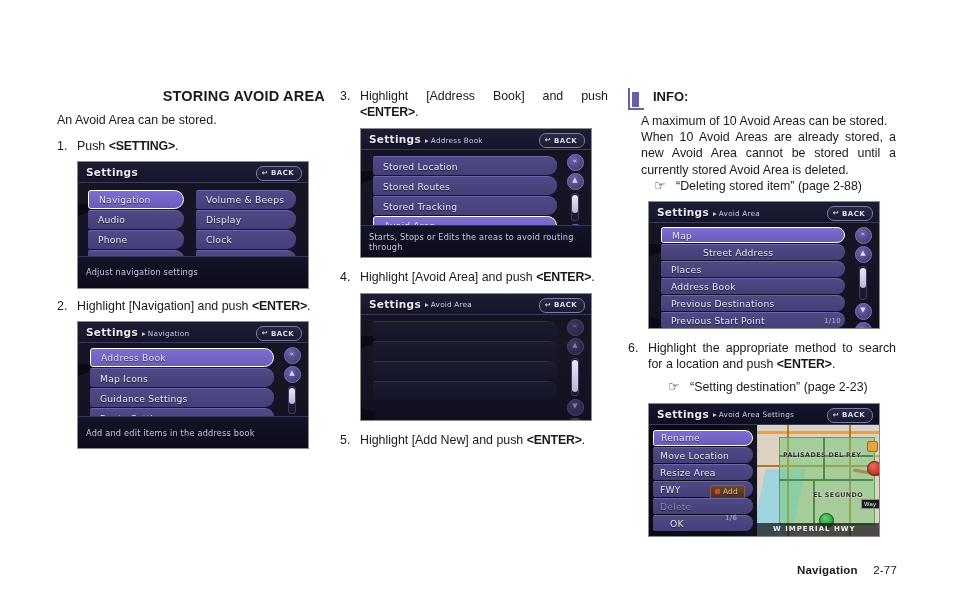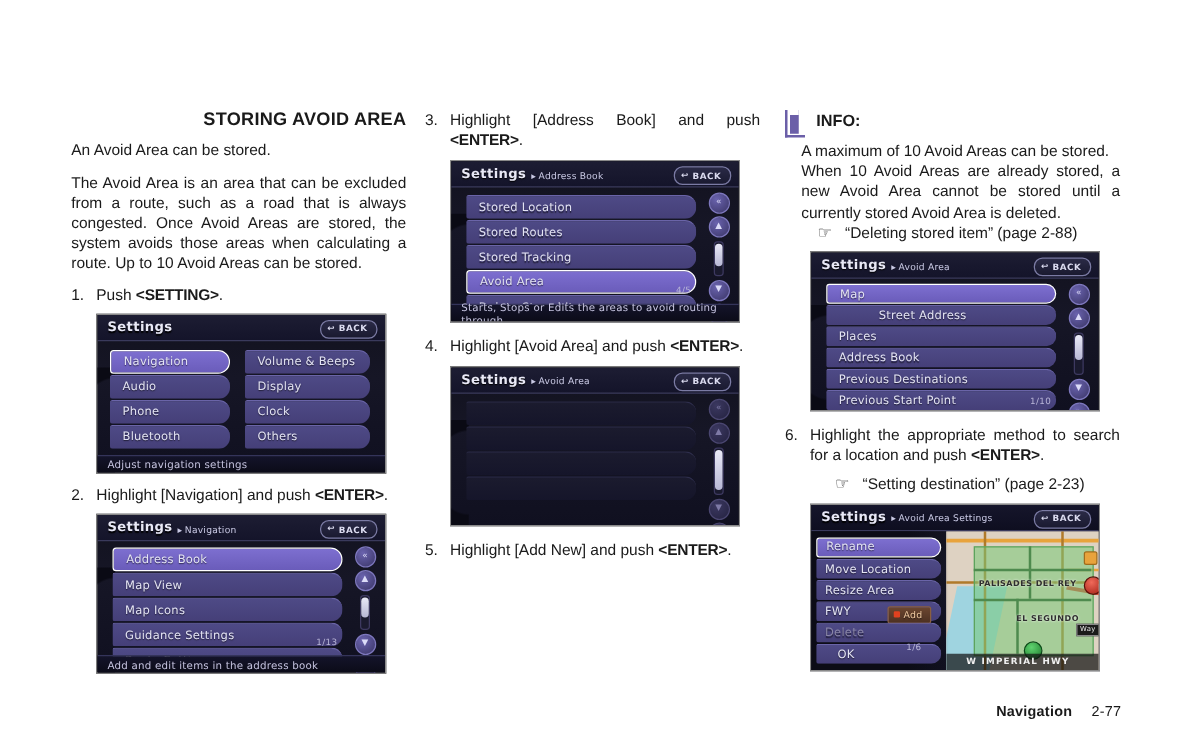--- a/index.html
+++ b/index.html
@@ -143,21 +143,21 @@
   .cbtn.dim{background:radial-gradient(circle at 35% 30%,#3b3860,#242240);border-color:#4a4670;color:#7e7aa6;}
   .track{
     width:6px;margin:3px auto;background:#1a1a2e;border:1px solid #3d3960;
     border-radius:3px;position:relative;
   }
   .thumb{position:absolute;left:0;right:0;background:linear-gradient(180deg,#e9e9f6,#b7b7d4);border-radius:3px;}
   .pagenum{
     position:absolute;right:38px;font-size:7px;color:#b9b6d8;letter-spacing:.3px;
   }
   .hintbar{
-    position:absolute;left:0;right:0;bottom:0;height:14px;
+    position:absolute;left:0;right:0;bottom:0;height:32px;
     background:linear-gradient(180deg,#14142a,#0b0b18);
     border-top:1px solid #34345a;
     display:flex;align-items:center;padding-left:8px;box-sizing:border-box;
     color:#c6c4e0;font-size:8.2px;letter-spacing:.2px;
   }
 
   
   .bezel{
     position:absolute;left:-20px;top:21px;width:34px;bottom:0;
     background:radial-gradient(ellipse at 100% 50%, rgba(0,0,0,0) 55%, #0a0a14 58%);
@@ -216,21 +216,20 @@
 </head>
 <body>
 
 <div class="page">
 
   <div class="col col-1">
 
     <h1 class="section-title">STORING AVOID AREA</h1>
 
     <p class="body">An Avoid Area can be stored.</p>
-    <p class="body">The Avoid Area is an area that can be excluded from a route, such as a road that is always congested. Once Avoid Areas are stored, the system avoids those areas when calculating a route. Up to 10 Avoid Areas can be stored.</p>
 
     <div class="step">
       <span class="num">1.</span>
       <span class="txt nojust"><span>Push </span><b class="kbd">&lt;SETTING&gt;</b><span>.</span></span>
     </div>
 
     <div style="margin:6px 0 0 20px;">
       <div class="shot sz-a">
         <div class="shot-bg"></div>
         <div class="titlebar">
@@ -293,23 +292,20 @@
             <span>BACK</span>
           </div>
         </div>
         <div class="listwrap">
           <div class="bezel"></div>
           <div class="list" style="top:5px;">
             <div class="row sel">
                 <span>Address Book</span>
               </div>
             <div class="row">
-                <span>Map View</span>
-              </div>
-            <div class="row">
                 <span>Map Icons</span>
               </div>
             <div class="row">
                 <span>Guidance Settings</span>
               </div>
             <div class="row">
                 <span>Route Settings</span>
               </div>
           </div>
           <div class="rail" style="bottom:20px;">
@@ -516,21 +512,21 @@
           <div class="rd dk" style="left:92px;top:0;width:2px;height:112px;"></div>
           <div class="rd red" style="left:96px;top:46px;width:28px;height:3px;transform:rotate(10deg);"></div>
           <div class="rd" style="left:96px;top:30px;width:28px;height:2px;"></div>
 
           <div class="greenzone"></div>
           <div class="rd grn" style="left:22px;top:54px;width:94px;height:2px;"></div>
           <div class="rd grn" style="left:22px;top:30px;width:94px;height:2px;"></div>
           <div class="rd grn" style="left:56px;top:54px;width:2px;height:44px;"></div>
           <div class="rd grn" style="left:66px;top:12px;width:2px;height:42px;"></div>
 
-          <div class="maplbl" style="left:26px;top:38px;">PALISADES DEL REY</div>
+          <div class="maplbl" style="left:26px;top:26px;">PALISADES DEL REY</div>
           <div class="maplbl" style="left:56px;top:66px;">EL SEGUNDO</div>
 
           <div class="poi" style="left:110px;top:16px;"></div>
           <div class="redmk" style="left:110px;top:36px;"></div>
           <div class="vehicle" style="left:62px;top:88px;"></div>
           <div class="wpbox" style="left:104px;top:74px;">Way</div>
 
           <div class="hwybar">
               <span>W IMPERIAL HWY</span>
             </div>

